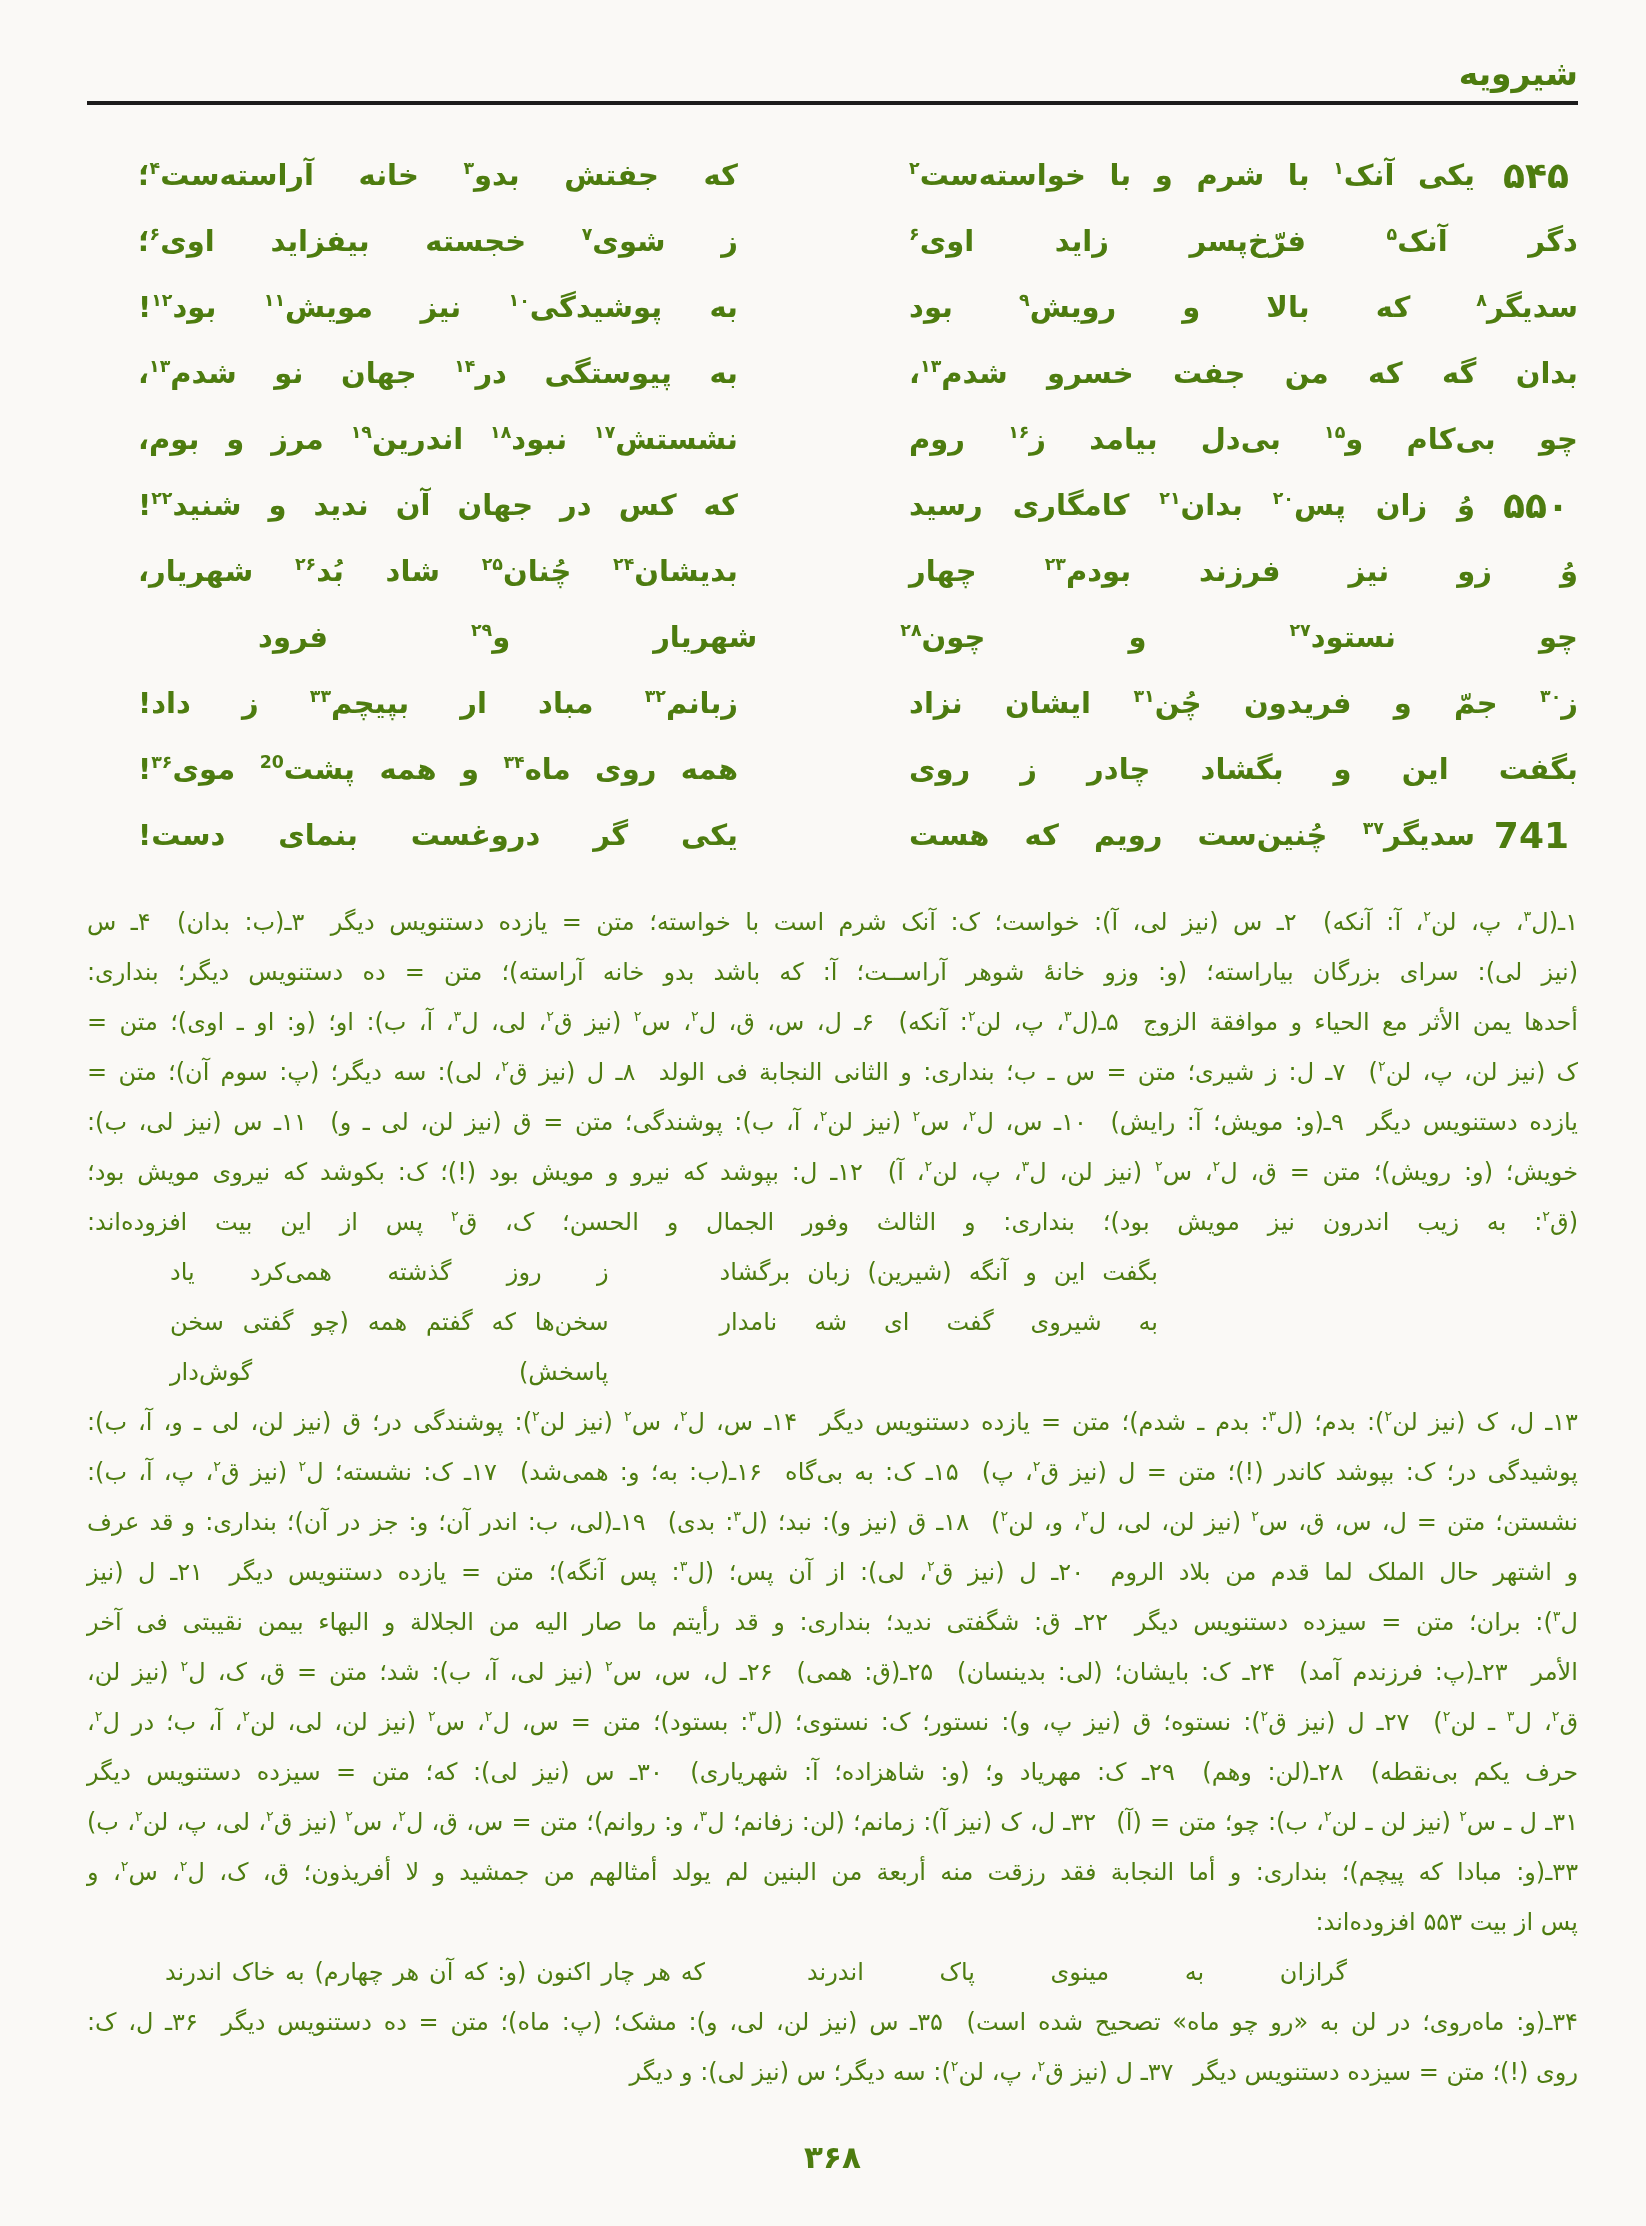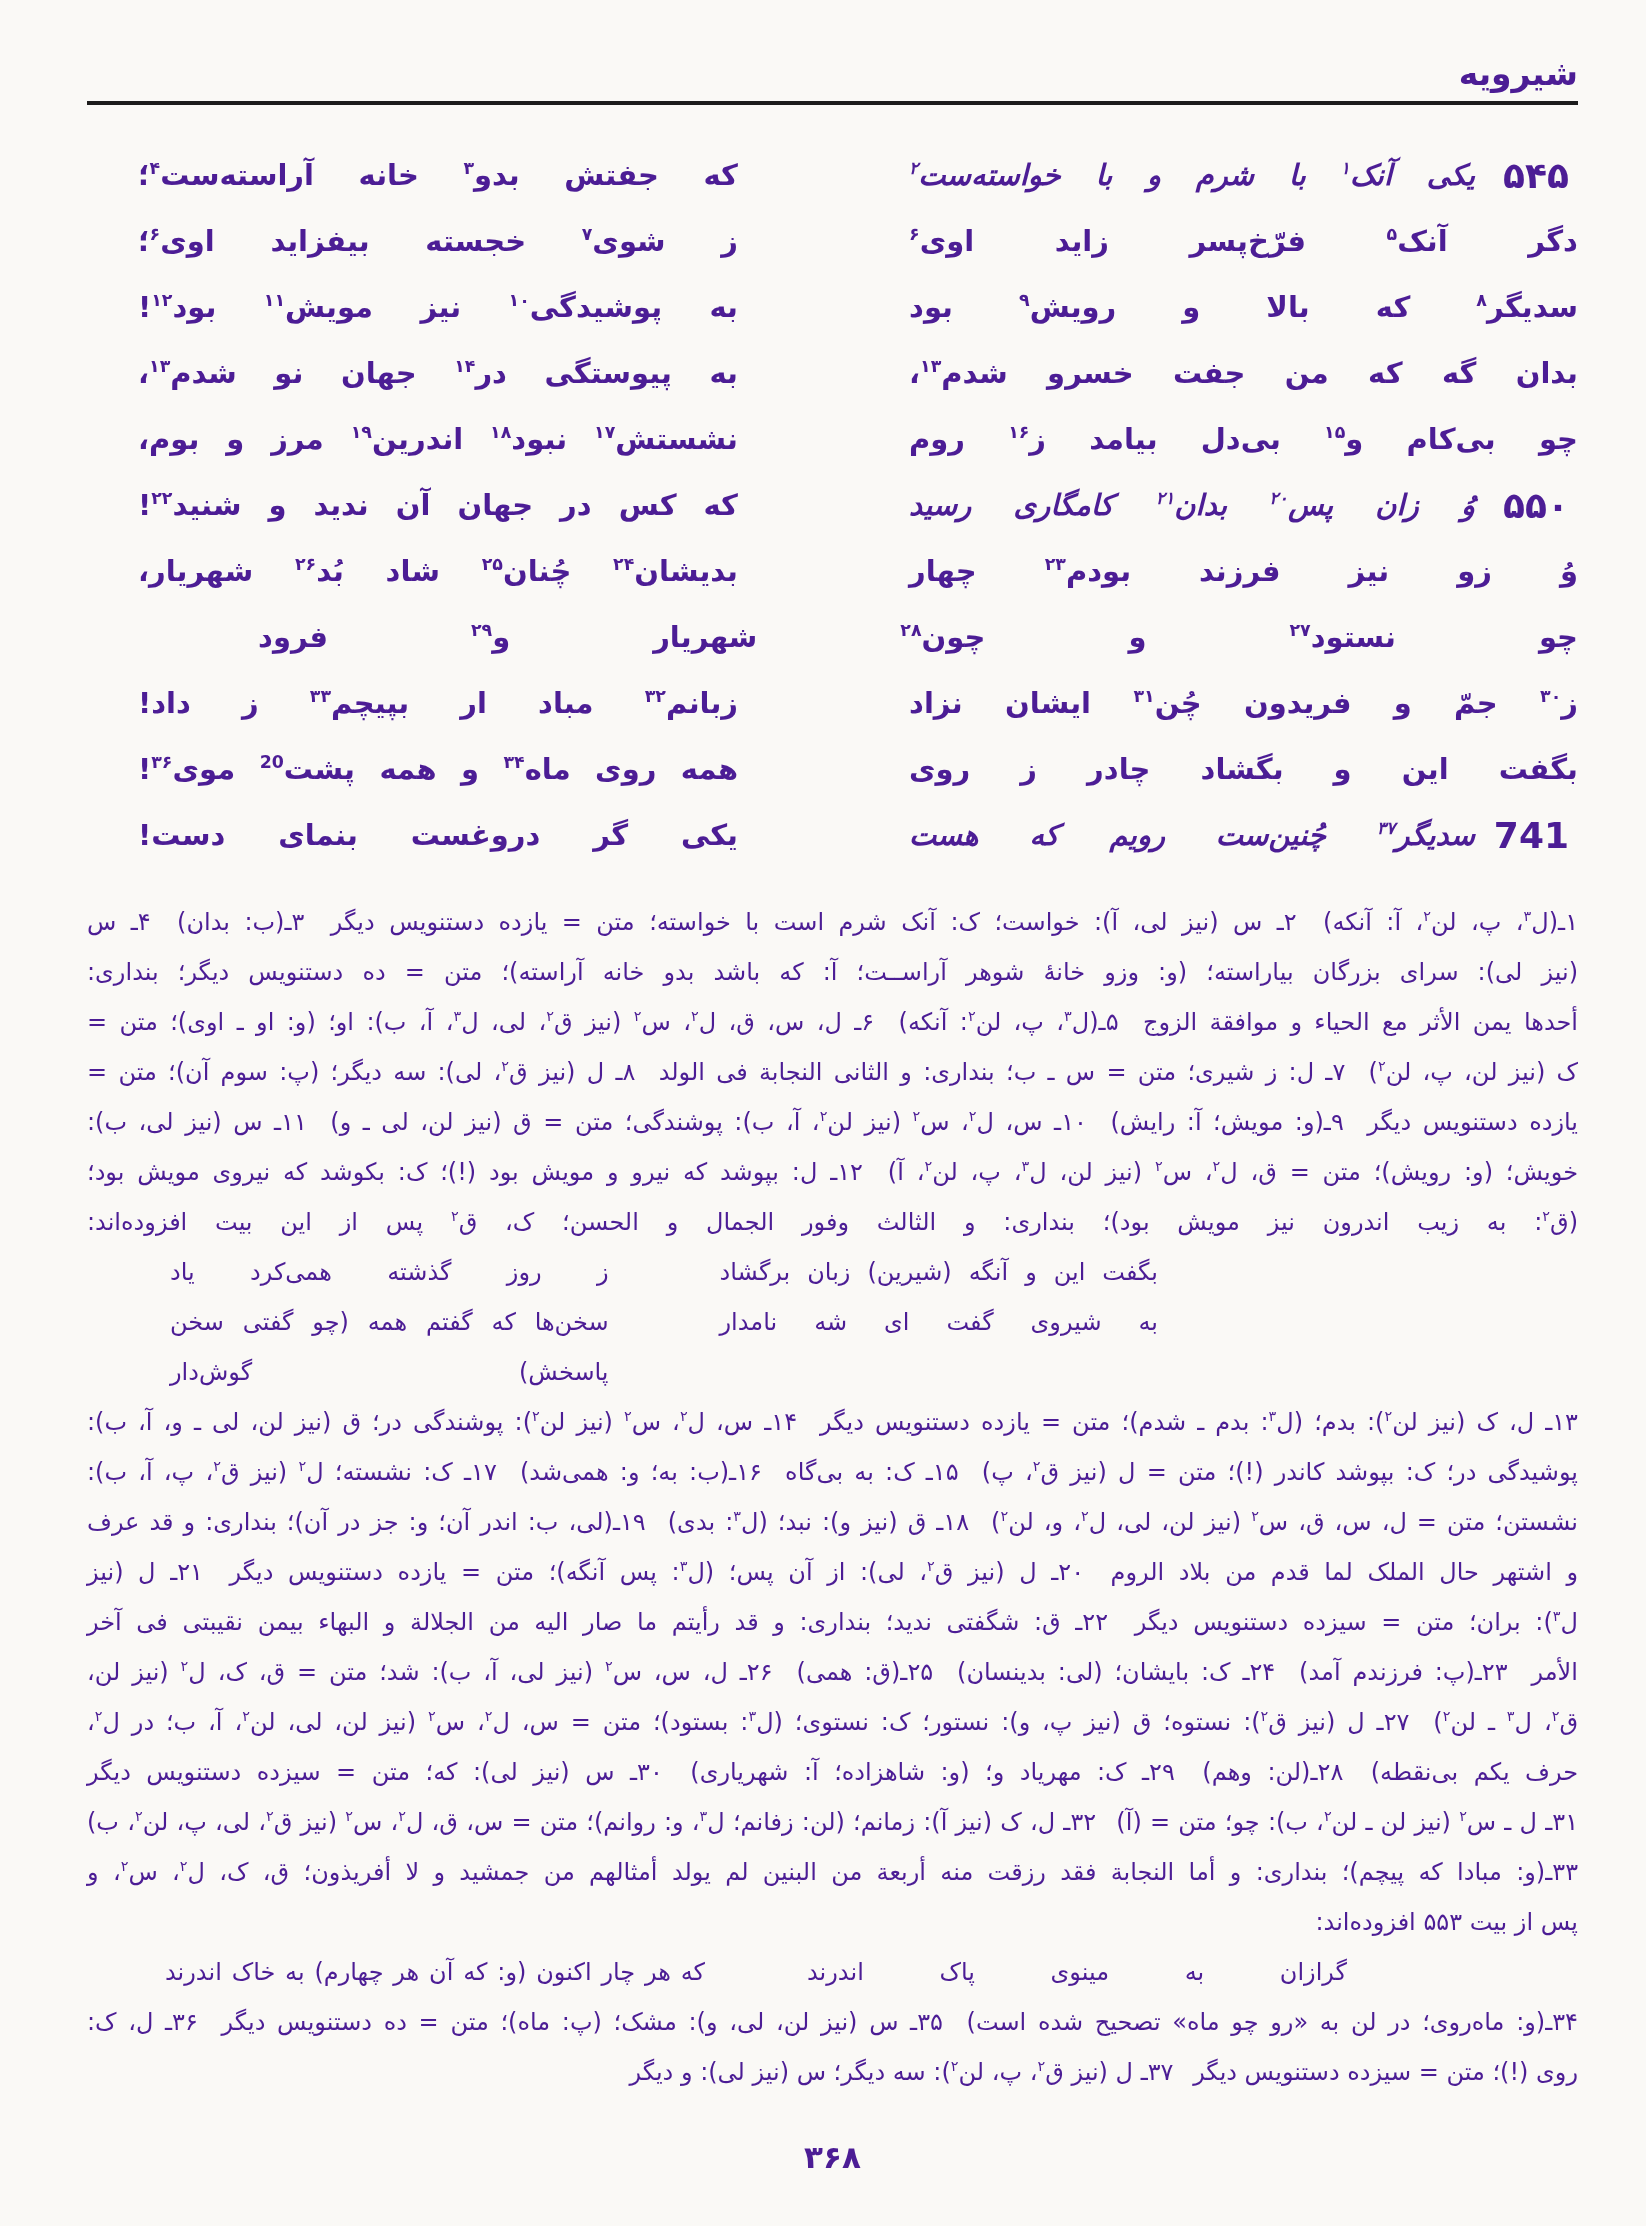--- a/index.html
+++ b/index.html
@@ -1,20 +1,20 @@
 <!DOCTYPE html>
 <html lang="fa" dir="rtl" style="font-size:14.8px"><head>
 <meta charset="utf-8">
 <style>
   * { margin: 0; padding: 0; box-sizing: border-box; }
   html, body { background: #e9e7e2; }
   .page {
     width: 1647px; height: 2226px;
     background: #faf9f6;
-    color: #4c1d95;
+    color: #4d7c0f;
     font-family: "DejaVu Sans", sans-serif;
     padding: 0 68px 0 88px;
     direction: rtl;
     overflow: hidden;
   }
   
   .header { padding-top: 54px; }
   .header-title {
     display: block;
     text-align: right;
@@ -45,21 +45,21 @@
     font-weight: bold;
     white-space: nowrap;
   }
   .hemi {
     text-align: justify;
     text-align-last: justify;
     white-space: normal;
     line-height: 1.25;
   }
   .hemi-first { flex: 1 1 auto; }
-  .has-num .hemi-first { margin-right: 103px; font-style: italic; }
+  .has-num .hemi-first { margin-right: 103px; }
   .col-spacer { flex: 0 0 171px; }
   .hemi-second { flex: 0 0 600px; margin-left: 51px; }
   sup {
     font-size: 0.60em;
     vertical-align: super;
     line-height: 0;
   }
   
   .footnotes {
     margin-top: 29.5px;

